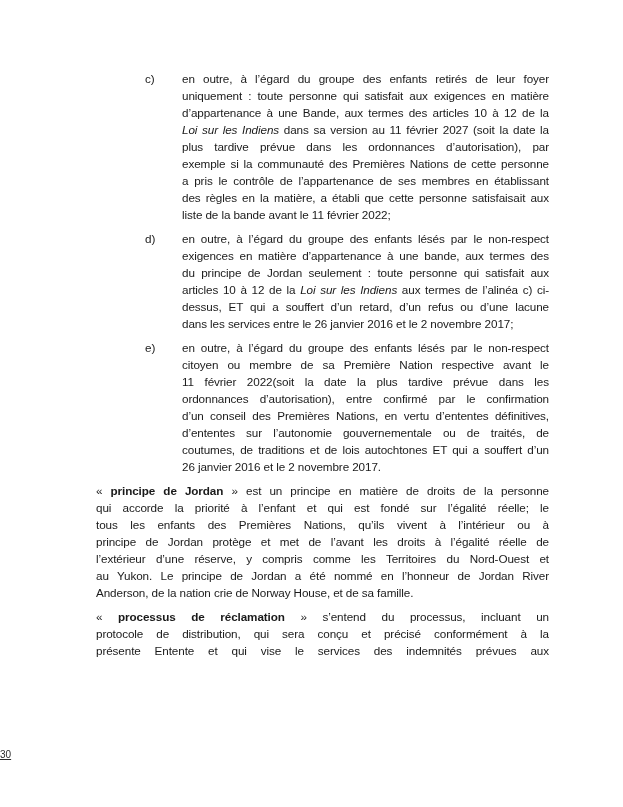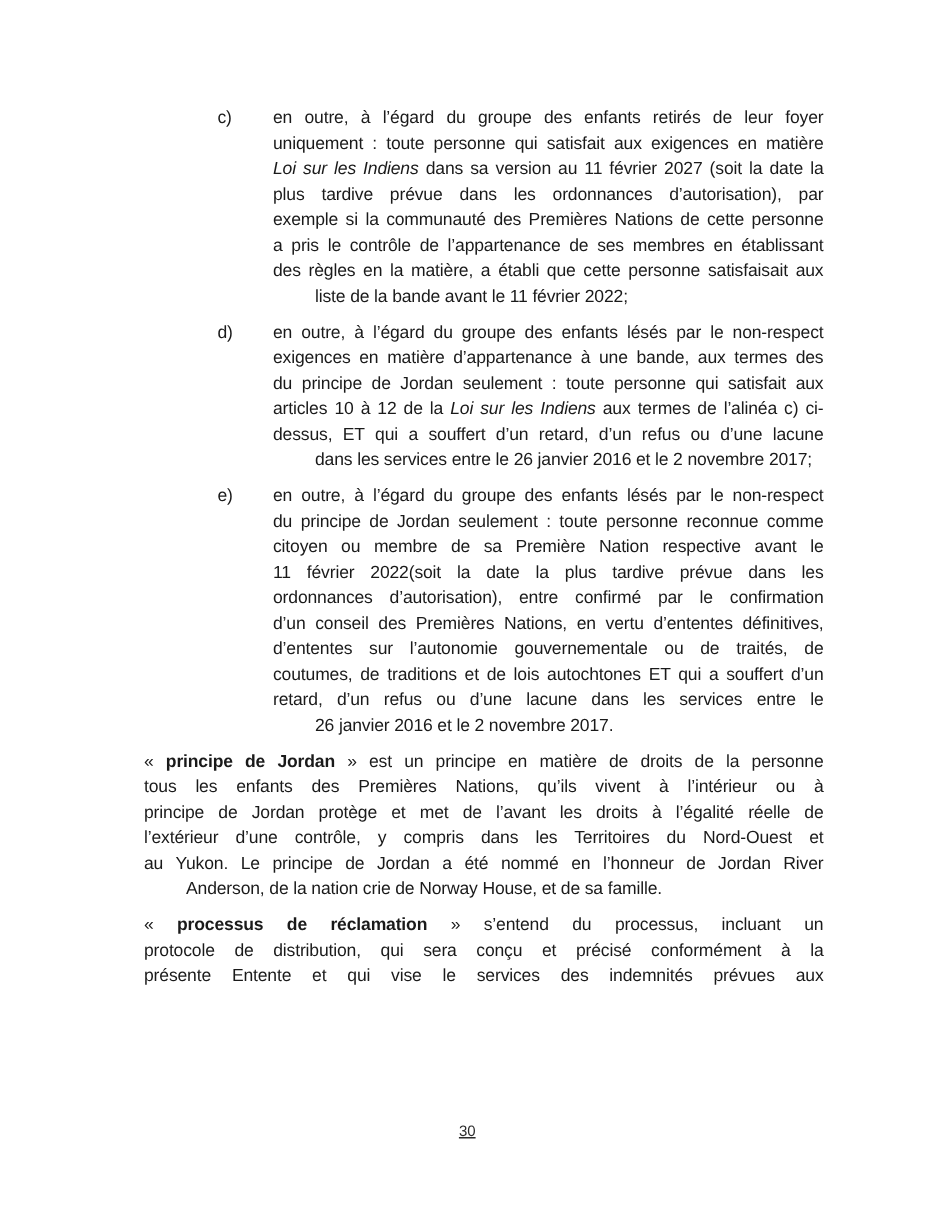--- a/index.html
+++ b/index.html
@@ -33,78 +33,77 @@
     left: 49px;
     top: 0;
   }
   .line {
     text-align: justify;
     text-align-last: justify;
     white-space: normal;
   }
   .line.last {
     text-align-last: left;
-    margin-left: 28px;
   }
   .it { font-style: italic; }
   .bd { font-weight: bold; }
   .page-number {
     position: absolute;
     left: 0;
     right: 0;
     top: 749px;
-    text-align: center;
+    text-align: left;
     font-size: 10px;
     color: #2b2b2b;
     text-decoration: underline;
   }
 </style>
 </head>
 <body>
 
 <div class="page">
   <div class="content">
       <div class="para list-item">
         <span class="label">c)</span>
         <div class="line"><span>en outre, à l’égard du groupe des enfants retirés de leur foyer</span></div>
         <div class="line"><span>uniquement : toute personne qui satisfait aux exigences en matière</span></div>
+        <div class="line"><span>d’appartenance à une Bande, aux termes des articles 10 à 12 de la</span></div>
         <div class="line"><span class="it">Loi sur les Indiens</span><span> dans sa version au 11 février 2027 (soit la date la</span></div>
         <div class="line"><span>plus tardive prévue dans les ordonnances d’autorisation), par</span></div>
         <div class="line"><span>exemple si la communauté des Premières Nations de cette personne</span></div>
         <div class="line"><span>a pris le contrôle de l’appartenance de ses membres en établissant</span></div>
         <div class="line"><span>des règles en la matière, a établi que cette personne satisfaisait aux</span></div>
         <div class="line last"><span>liste de la bande avant le 11 février 2022;</span></div>
       </div>
       <div class="para list-item">
         <span class="label">d)</span>
         <div class="line"><span>en outre, à l’égard du groupe des enfants lésés par le non-respect</span></div>
         <div class="line"><span>exigences en matière d’appartenance à une bande, aux termes des</span></div>
         <div class="line"><span>du principe de Jordan seulement : toute personne qui satisfait aux</span></div>
         <div class="line"><span>articles 10 à 12 de la </span><span class="it">Loi sur les Indiens</span><span> aux termes de l’alinéa c) ci-</span></div>
         <div class="line"><span>dessus, ET qui a souffert d’un retard, d’un refus ou d’une lacune</span></div>
         <div class="line last"><span>dans les services entre le 26 janvier 2016 et le 2 novembre 2017;</span></div>
       </div>
       <div class="para list-item">
         <span class="label">e)</span>
         <div class="line"><span>en outre, à l’égard du groupe des enfants lésés par le non-respect</span></div>
-        <div class="line"><span>du principe de Jordan seulement : toute personne reconnue comme</span></div>
         <div class="line"><span>citoyen ou membre de sa Première Nation respective avant le</span></div>
         <div class="line"><span>11 février 2022(soit la date la plus tardive prévue dans les</span></div>
         <div class="line"><span>ordonnances d’autorisation), entre confirmé par le confirmation</span></div>
         <div class="line"><span>d’un conseil des Premières Nations, en vertu d’ententes définitives,</span></div>
         <div class="line"><span>d’ententes sur l’autonomie gouvernementale ou de traités, de</span></div>
         <div class="line"><span>coutumes, de traditions et de lois autochtones ET qui a souffert d’un</span></div>
-        <div class="line"><span>retard, d’un refus ou d’une lacune dans les services entre le</span></div>
         <div class="line last"><span>26 janvier 2016 et le 2 novembre 2017.</span></div>
       </div>
       <div class="para body">
         <div class="line"><span>« </span><span class="bd">principe de Jordan</span><span> » est un principe en matière de droits de la personne</span></div>
+        <div class="line"><span>qui accorde la priorité à l’enfant et qui est fondé sur l’égalité réelle; le</span></div>
         <div class="line"><span>tous les enfants des Premières Nations, qu’ils vivent à l’intérieur ou à</span></div>
         <div class="line"><span>principe de Jordan protège et met de l’avant les droits à l’égalité réelle de</span></div>
-        <div class="line"><span>l’extérieur d’une contrôle, y compris dans les Territoires du Nord-Ouest et</span></div>
+        <div class="line"><span>l’extérieur d’une réserve, y compris comme les Territoires du Nord-Ouest et</span></div>
         <div class="line"><span>au Yukon. Le principe de Jordan a été nommé en l’honneur de Jordan River</span></div>
         <div class="line last"><span>Anderson, de la nation crie de Norway House, et de sa famille.</span></div>
       </div>
       <div class="para body">
         <div class="line"><span>« </span><span class="bd">processus de réclamation</span><span> » s’entend du processus, incluant un</span></div>
         <div class="line"><span>protocole de distribution, qui sera conçu et précisé conformément à la</span></div>
         <div class="line"><span>présente Entente et qui vise le services des indemnités prévues aux</span></div>
       </div>
     </div>
   <div class="page-number">30</div>

